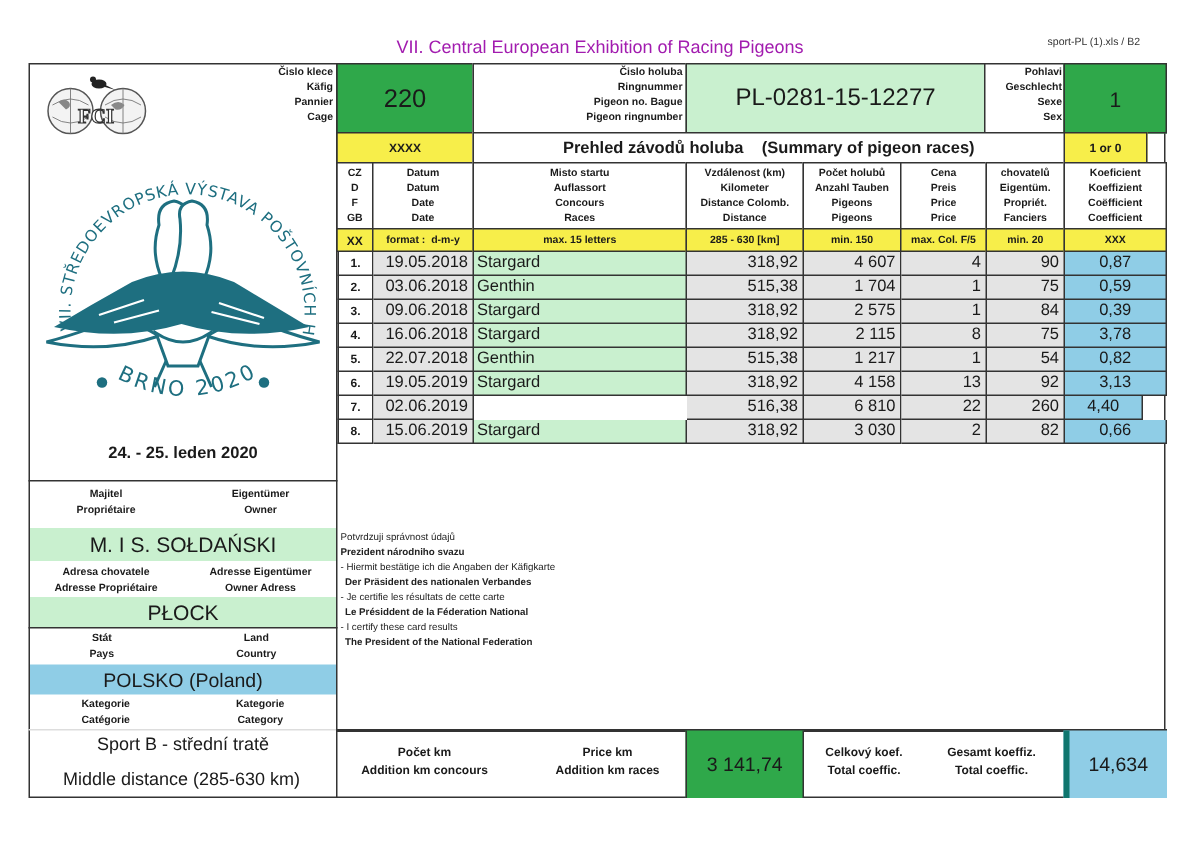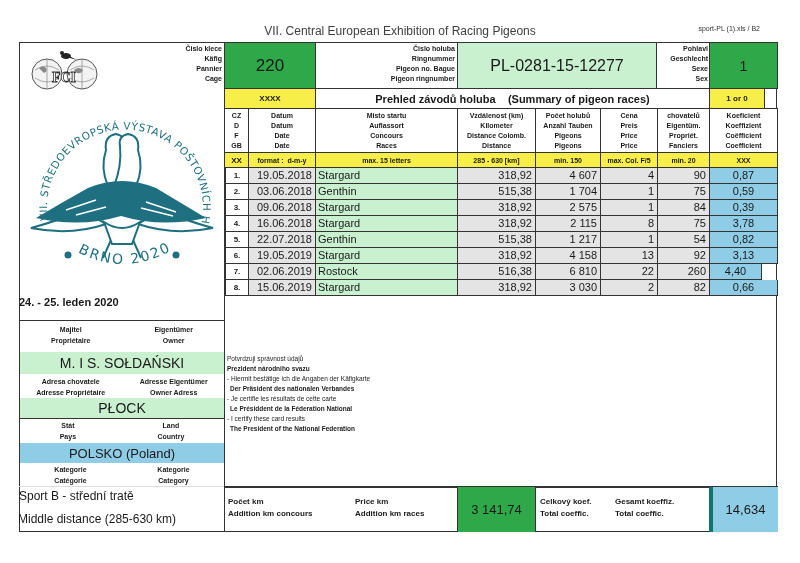--- a/index.html
+++ b/index.html
@@ -1,26 +1,26 @@
 <!DOCTYPE html>
 <html><head>
 <meta charset="utf-8">
 <style>
   * { box-sizing: border-box; margin: 0; padding: 0; }
   html, body { width: 800px; height: 563px; background: #ffffff; overflow: hidden; }
   body { position: relative; font-family: "Liberation Sans", sans-serif; color: #1a1a1a; }
   .abs { position: absolute; }
-  .title { left: 0; top: 24px; width: 800px; text-align: center; font-size: 12px; color: #404040; }
+  .title { left: 0; top: 24px; width: 800px; text-align: center; font-size: 12px; color: #a21caf; }
   .fileref { right: 40px; top: 25px; font-size: 7px; color: #333; }
   .frame { left: 19px; top: 42px; width: 758px; height: 490px; border: 1.5px solid #333; }
   .bd { border: 1px solid #333; }
   .bold { font-weight: bold; }
   .lbl { font-size: 7px; font-weight: bold; line-height: 10px; }
   .right { text-align: right; }
-  .center { }
+  .center { text-align: center; }
   .green-dk { background: #2fa84a; }
   .green-lt { background: #c9f0cf; }
   .yellow { background: #f7ee4a; }
   .blue { background: #8fcde6; }
   .grey { background: #e4e4e4; }
   .white { background: #fff; }
   .flex-c { display: flex; align-items: center; justify-content: center; }
   .col-head { font-size: 7px; font-weight: bold; line-height: 10px; text-align: center; display: flex; flex-direction: column; justify-content: center; }
   .row { position: absolute; left: 225px; width: 553px; height: 16px; font-size: 11px; }
   .cell { position: absolute; top: 0; height: 16px; border-right: 1px solid #333; border-bottom: 1px solid #333; line-height: 15px; white-space: nowrap; overflow: hidden; }
@@ -199,21 +199,20 @@
     <div class="cell l green-lt" style="left:91px;width:142px;">Stargard</div>
     <div class="cell r grey" style="left:233px;width:78px;">318,92</div>
     <div class="cell r grey" style="left:311px;width:65px;">4 158</div>
     <div class="cell r grey" style="left:376px;width:57px;">13</div>
     <div class="cell r grey" style="left:433px;width:52px;">92</div>
     <div class="cell c blue" style="left:485px;width:68px;">3,13</div>
   </div>
     <div class="row" style="top: 264px;">
     <div class="cell c num-idx white" style="left:0;width:24px;border-left:1px solid #333;">7.</div>
     <div class="cell r grey" style="left:24px;width:67px;">02.06.2019</div>
-    <div class="cell l green-lt" style="left:91px;width:142px;">Rostock</div>
     <div class="cell r grey" style="left:233px;width:78px;">516,38</div>
     <div class="cell r grey" style="left:311px;width:65px;">6 810</div>
     <div class="cell r grey" style="left:376px;width:57px;">22</div>
     <div class="cell r grey" style="left:433px;width:52px;">260</div>
     <div class="cell c blue" style="left:485px;width:52px;">4,40</div>
   </div>
     <div class="row" style="top: 280px;">
     <div class="cell c num-idx white" style="left:0;width:24px;border-left:1px solid #333;">8.</div>
     <div class="cell r grey" style="left:24px;width:67px;">15.06.2019</div>
     <div class="cell l green-lt" style="left:91px;width:142px;">Stargard</div>

